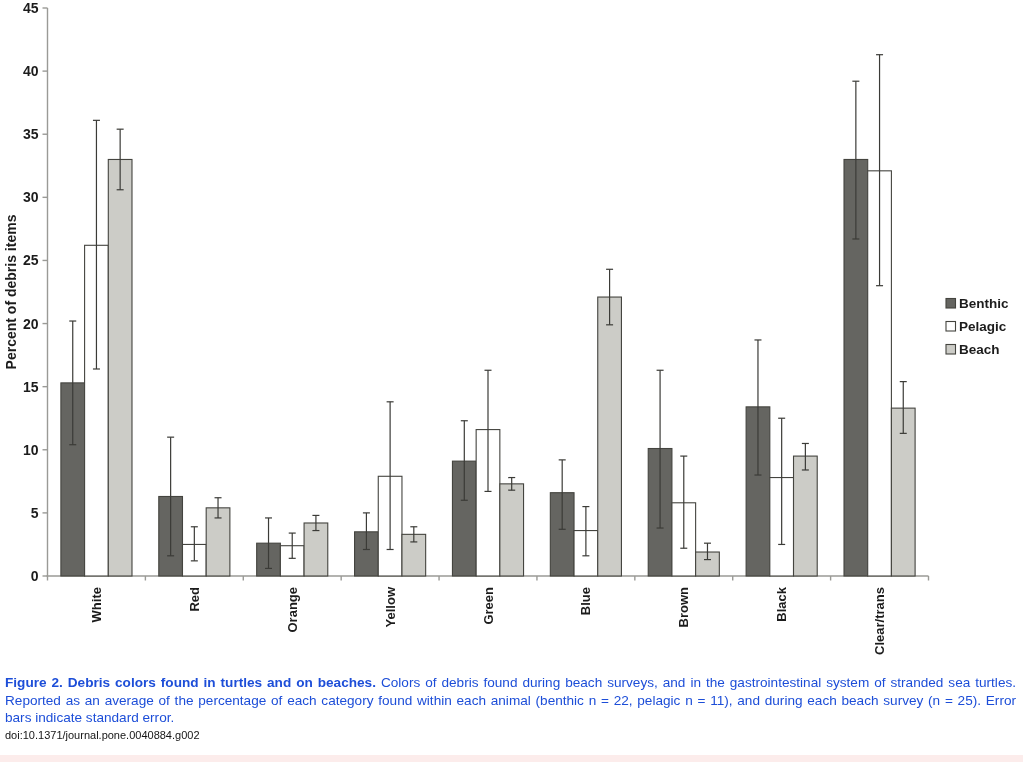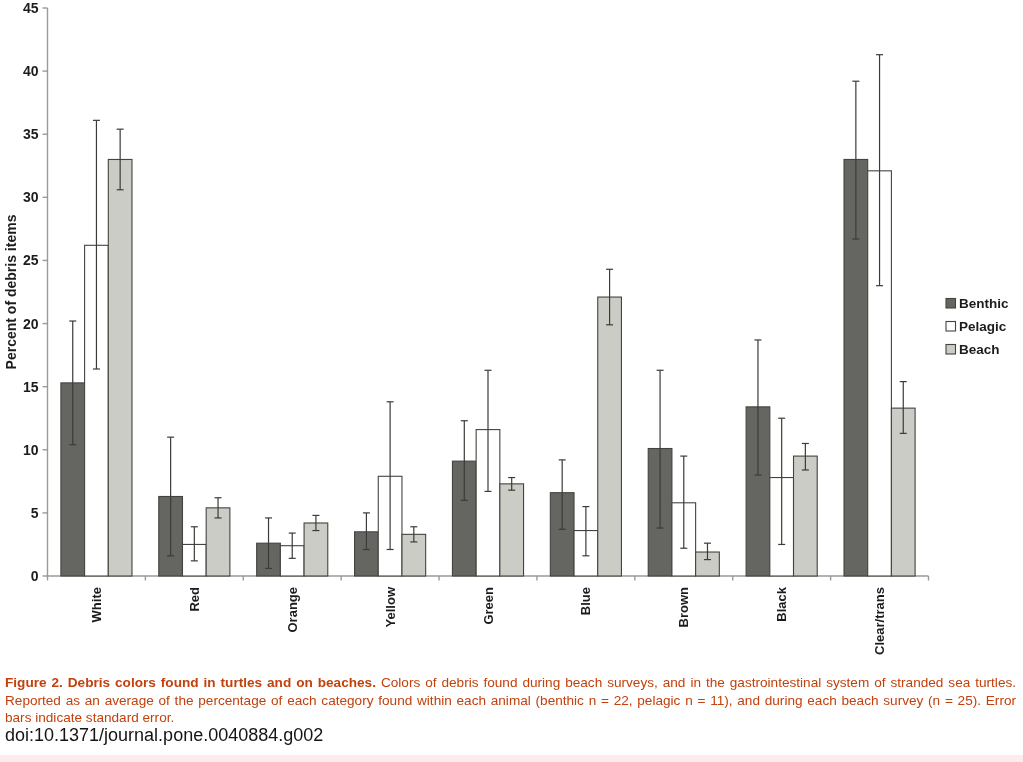--- a/index.html
+++ b/index.html
@@ -1,22 +1,22 @@
 <!DOCTYPE html>
 <html><head>
 <meta charset="utf-8">
 <style>
   html,body{margin:0;padding:0;background:#ffffff;}
   body{font-family:"Liberation Sans",sans-serif;}
   .page{position:relative;width:1023px;height:762px;background:#ffffff;overflow:hidden;}
   .chart-wrap{width:1023px;height:668px;}
   svg{display:block;}
-  .caption{margin:6px 7px 0 5px;font-size:13.6px;line-height:17.6px;color:#c2410c;text-align:justify;}
+  .caption{margin:6px 7px 0 5px;font-size:13.6px;line-height:17.6px;color:#1d4ed8;text-align:justify;}
   .caption strong{font-weight:700;}
-  .doi{margin:0 7px 0 5px;font-size:18px;line-height:17.6px;color:#141414;}
+  .doi{margin:0 7px 0 5px;font-size:11px;line-height:17.6px;color:#141414;}
   .strip{position:absolute;left:0;bottom:0;width:100%;height:7px;}
 </style>
 </head>
 <body>
 
 <div class="page">
 
   <div class="chart-wrap">
     <svg id="chart-svg" width="1023" height="668" viewBox="0 0 1023 668">
         <g stroke="#9a9a96" stroke-width="1.4">

